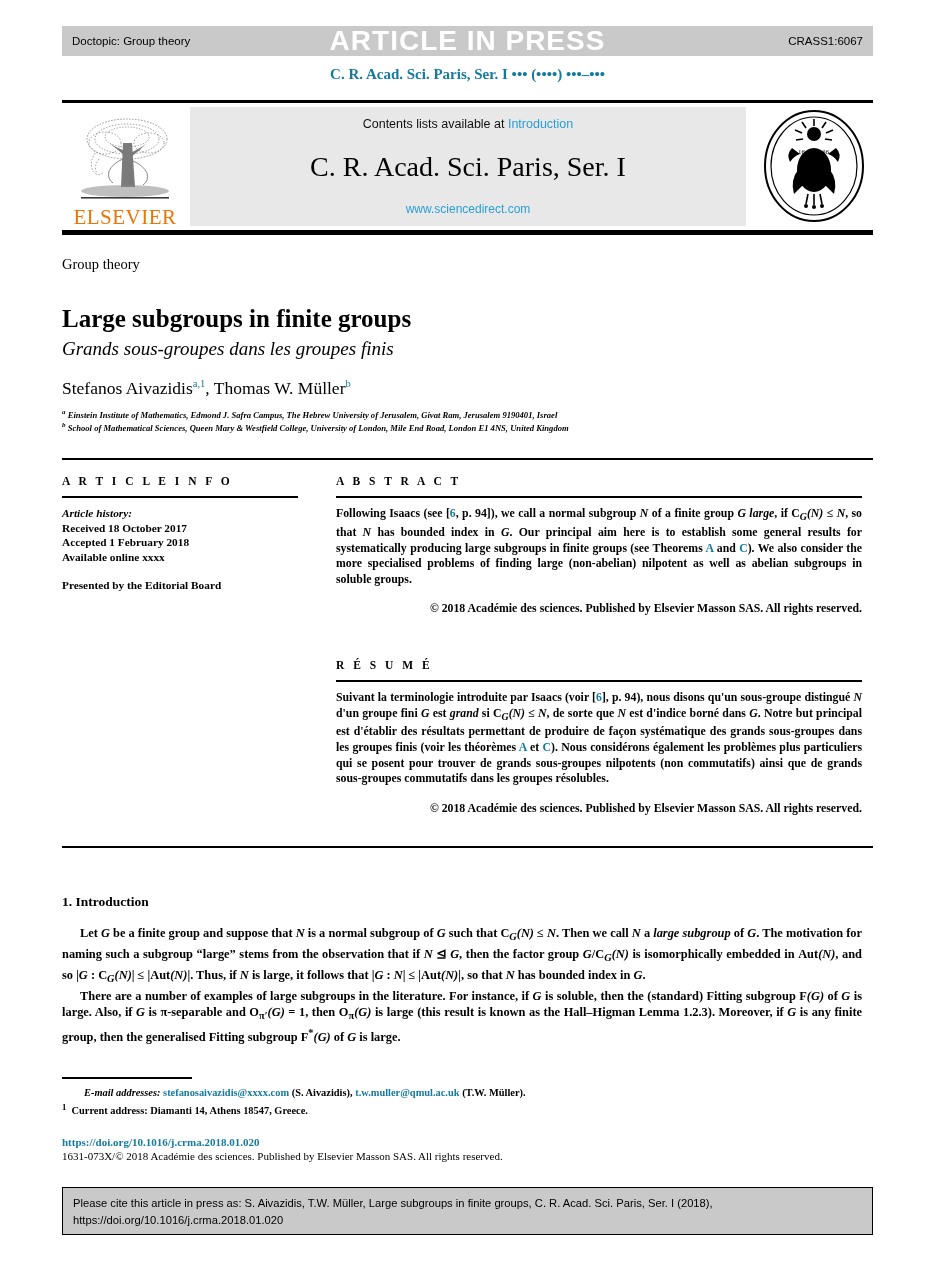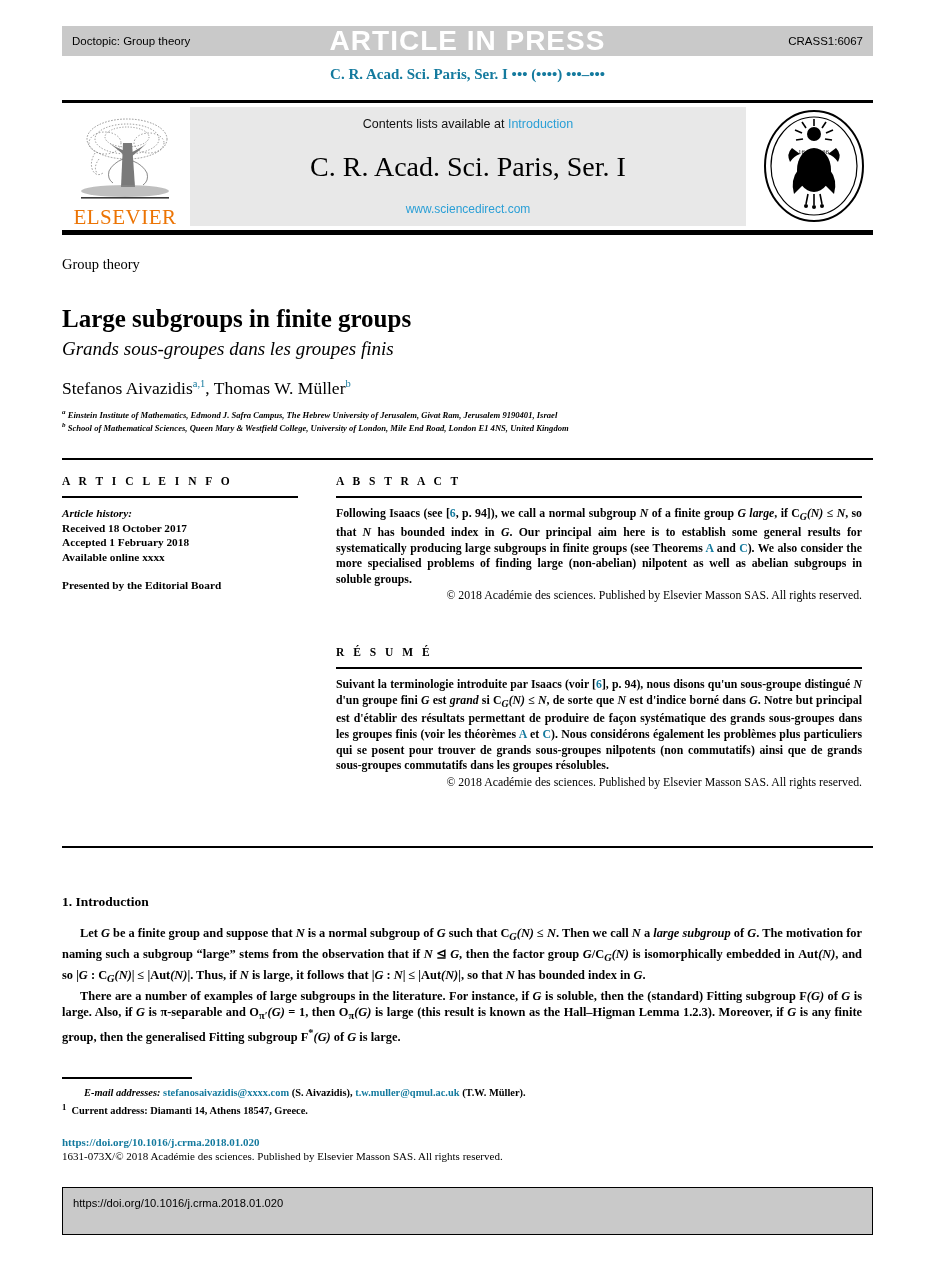--- a/index.html
+++ b/index.html
@@ -233,25 +233,25 @@
     font-family: "Liberation Serif", serif;
     font-size: 11.8px;
     font-weight: bold;
     line-height: 15.6px;
     color: #000;
     text-align: justify;
   }
   .abs-copy {
     font-family: "Liberation Serif", serif;
     font-size: 11.8px;
-    font-weight: normal;
+    font-weight: bold;
     line-height: 15.6px;
     color: #000;
     text-align: right;
-    margin-top: 1px;
+    margin-top: 14px;
   }
   .reflink { color: #147a9e; }
   .resume-block { margin-top: 42px; }
 
   
   .intro-head {
     position: absolute;
     left: 62px; top: 894px;
     font-family: "Liberation Serif", serif;
     font-weight: bold;
@@ -466,16 +466,17 @@
   <div class="foot-rule"></div>
   <div class="footnotes">
     <div class="fn-indent"><span class="ital">E-mail addresses:</span> <span class="mail">stefanosaivazidis@xxxx.com</span><span> (S. Aivazidis), </span><span class="mail">t.w.muller@qmul.ac.uk</span><span> (T.W. Müller).</span></div>
     <div><sup>1</sup>&nbsp;&nbsp;<span>Current address: Diamanti 14, Athens 18547, Greece.</span></div>
   </div>
 
   <div class="doi-line">https://doi.org/10.1016/j.crma.2018.01.020</div>
   <div class="issn-line">1631-073X/© 2018 Académie des sciences. Published by Elsevier Masson SAS. All rights reserved.</div>
 
   <div class="citebox">
+    <div>Please cite this article in press as: S. Aivazidis, T.W. Müller, Large subgroups in finite groups, C. R. Acad. Sci. Paris, Ser. I (2018),</div>
     <div>https://doi.org/10.1016/j.crma.2018.01.020</div>
   </div>
 
 </div>
 
 </body></html>

